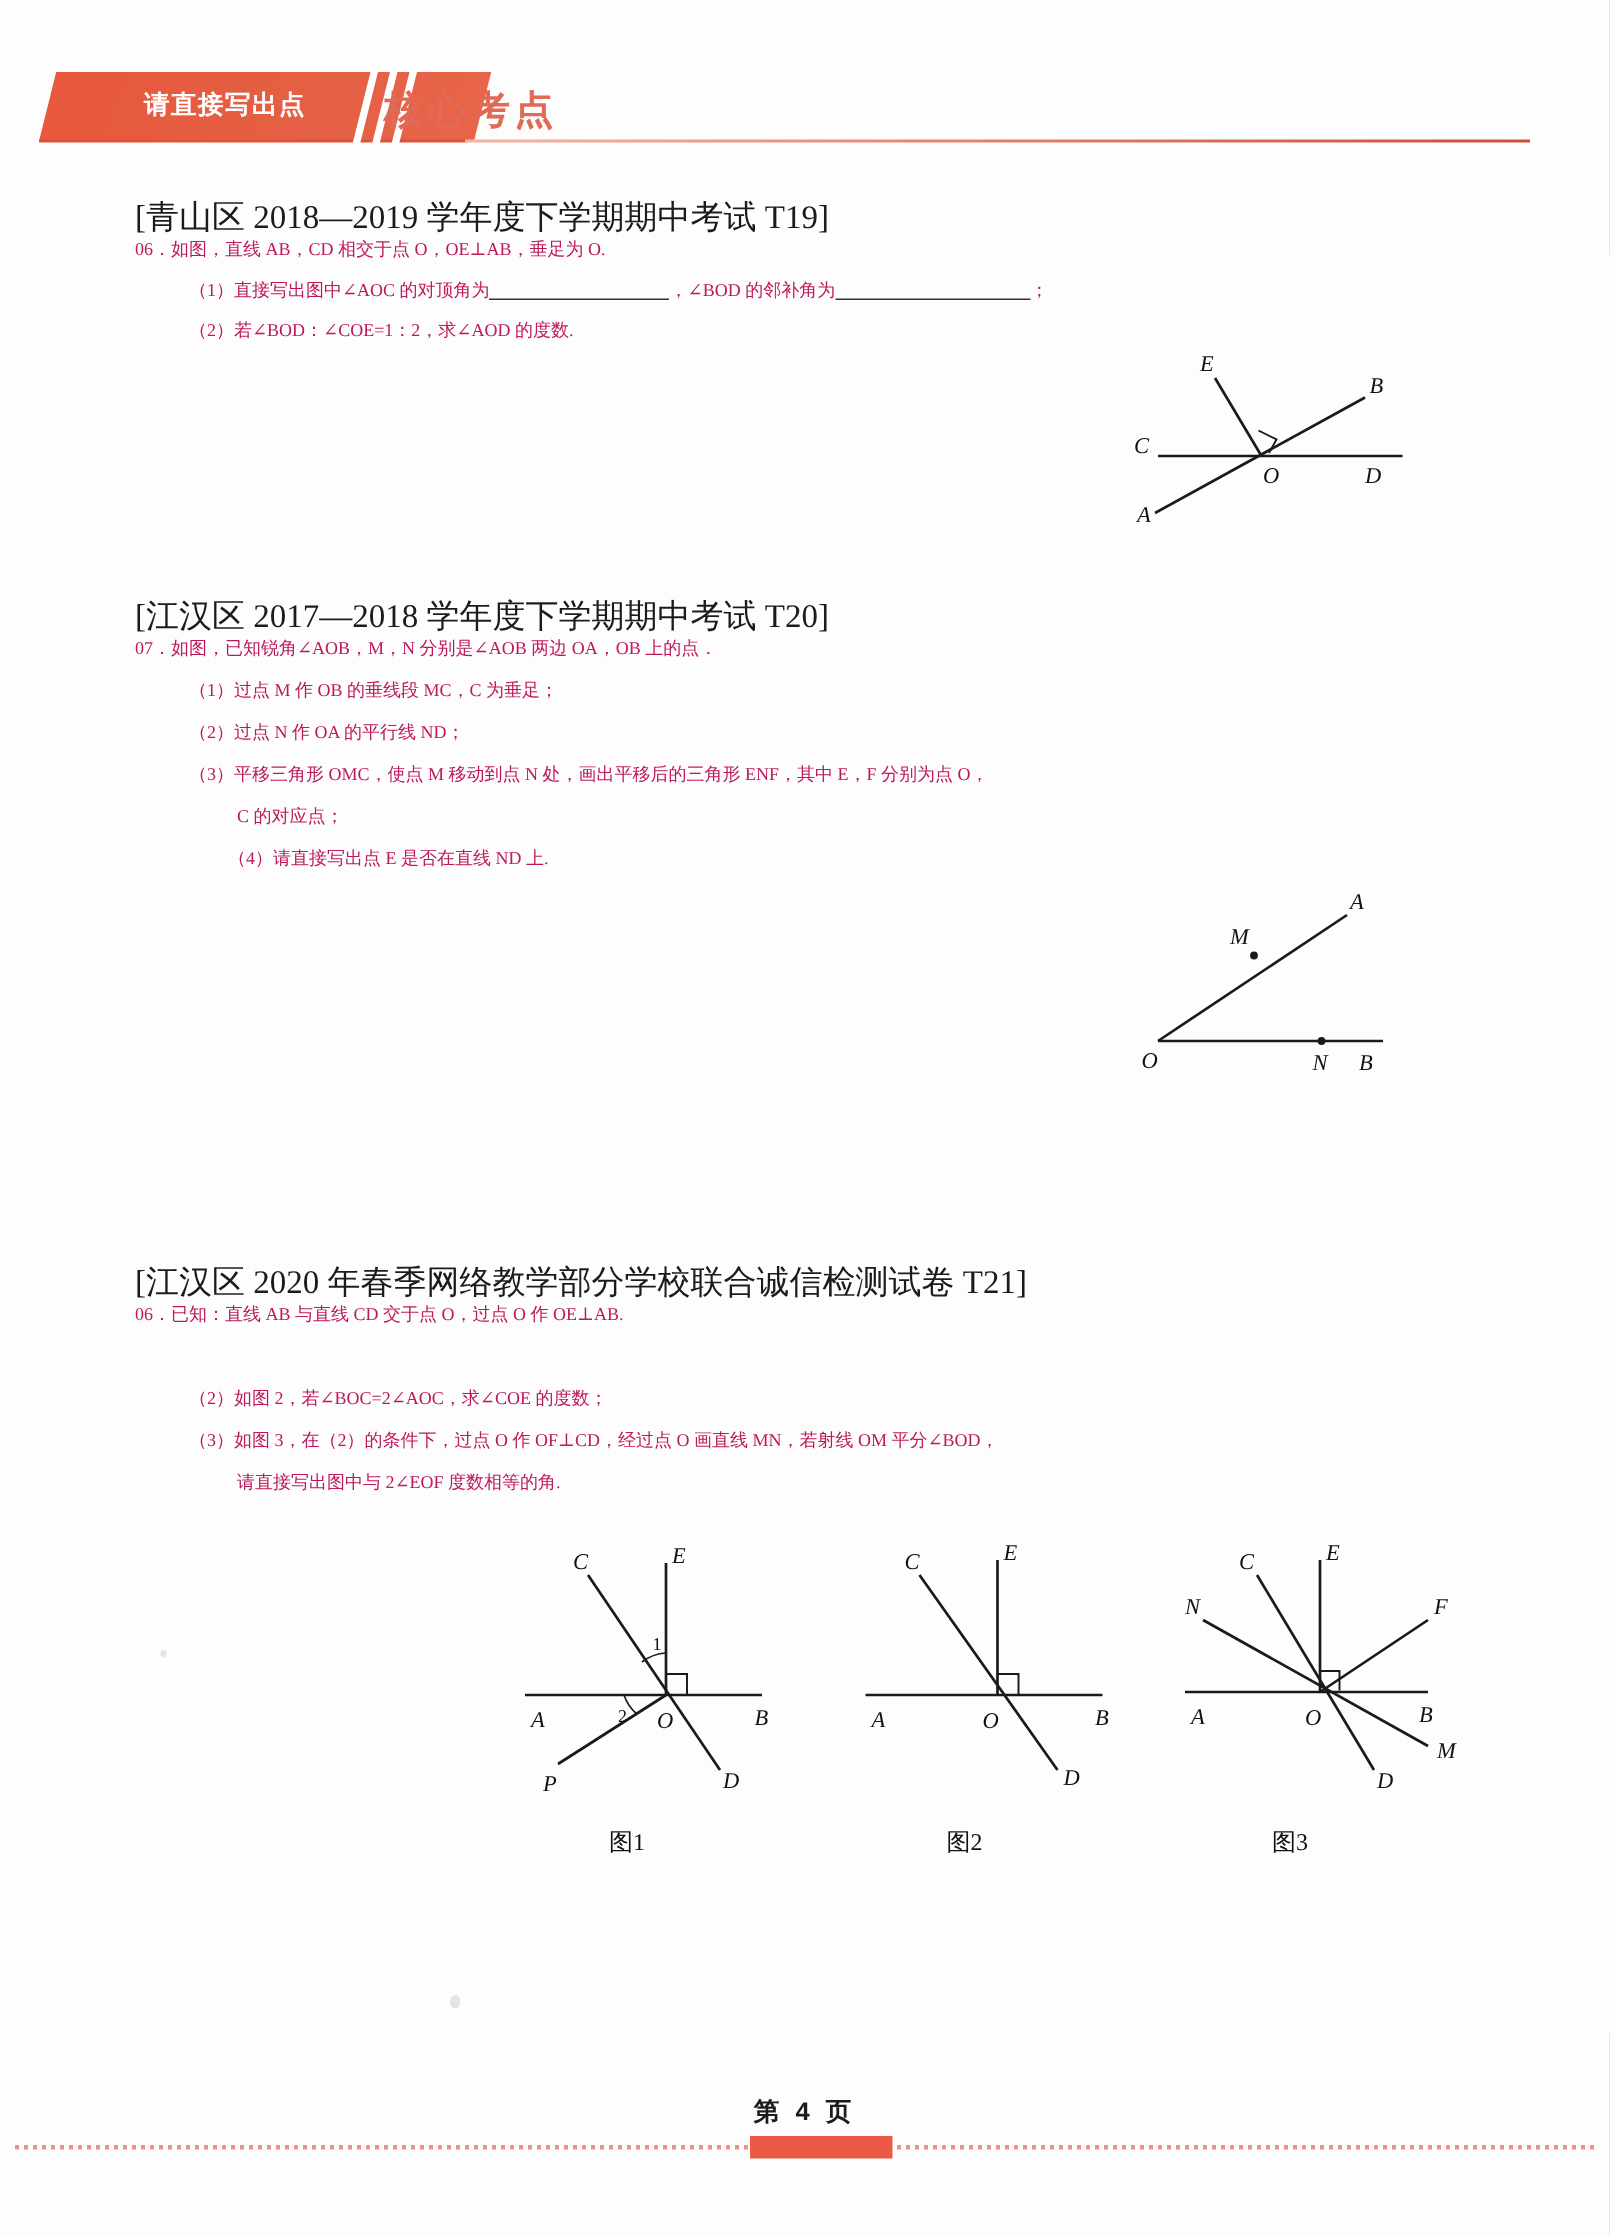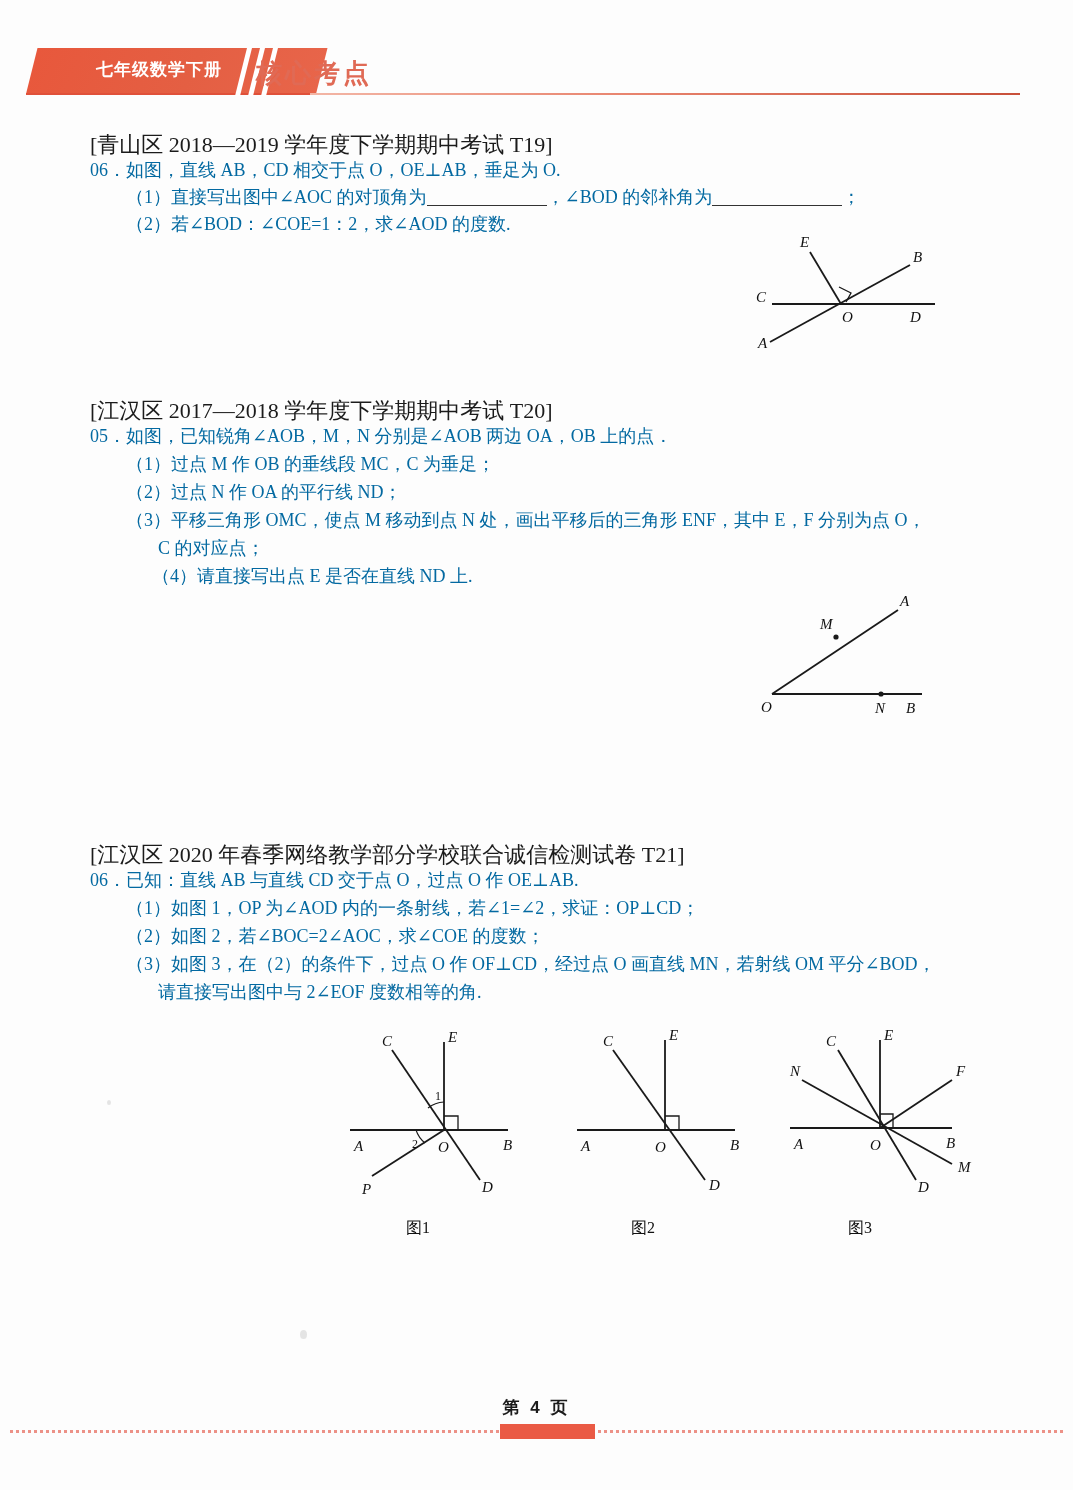--- a/index.html
+++ b/index.html
@@ -93,22 +93,22 @@
     background: #e0513a;
   }
   .srcline {
     position: absolute;
     font-size: 22px;
     color: #1b1b1b;
     white-space: nowrap;
   }
   .qline {
     position: absolute;
-    font-size: 18px;
-    color: #0369a1;
+    font-size: 12px;
+    color: #be185d;
     white-space: nowrap;
   }
   .blank {
     display: inline-block;
     width: 120px;
     border-bottom: 1.4px solid #333;
     vertical-align: -3px;
   }
   .blank.wide { width: 130px; }
 
@@ -175,21 +175,21 @@
     border-radius: 50%;
   }
 </style>
 </head>
 <body>
 
 <div class="page">
 
   <div class="header">
     <div class="banner-block"></div>
-    <div class="banner-text">七年级数学下册</div>
+    <div class="banner-text">请直接写出点</div>
     <div class="slashes">
       <div class="slash" style="left:0px;"></div>
       <div class="slash" style="left:13px;"></div>
       <div class="slash" style="left:26px;"></div>
     </div>
   </div>
   <div class="core-text">核心考点</div>
   <div class="header-rule2"></div>
   <div class="header-rule"></div>
 
@@ -220,21 +220,21 @@
       <text x="6" y="70">C</text>
       <text x="92" y="90">O</text>
       <text x="160" y="90">D</text>
       <text x="8" y="116">A</text>
     </svg>
   </div>
 
   <div class="srcline" style="left:90px; top:396px;">[江汉区 2017—2018 学年度下学期期中考试 T20]</div>
 
   <div class="qline" style="left:90px; top:424px;">
-    <span>05．</span><span>如图，已知锐角∠AOB，M，N 分别是∠AOB 两边 OA，OB 上的点．</span>
+    <span>07．</span><span>如图，已知锐角∠AOB，M，N 分别是∠AOB 两边 OA，OB 上的点．</span>
   </div>
 
   <div class="qline" style="left:126px; top:452px;">（1）过点 M 作 OB 的垂线段 MC，C 为垂足；</div>
   <div class="qline" style="left:126px; top:480px;">（2）过点 N 作 OA 的平行线 ND；</div>
   <div class="qline" style="left:126px; top:508px;">（3）平移三角形 OMC，使点 M 移动到点 N 处，画出平移后的三角形 ENF，其中 E，F 分别为点 O，</div>
   <div class="qline" style="left:158px; top:536px;">C 的对应点；</div>
   <div class="qline" style="left:126px; top:564px;margin-left:26px;">（4）请直接写出点 E 是否在直线 ND 上.</div>
 
   <div class="fig" style="left:750px; top:592px;">
     <svg width="200" height="130" viewBox="0 0 200 130">
@@ -255,21 +255,20 @@
       <text x="156" y="121">B</text>
     </svg>
   </div>
 
   <div class="srcline" style="left:90px; top:840px;">[江汉区 2020 年春季网络教学部分学校联合诚信检测试卷 T21]</div>
 
   <div class="qline" style="left:90px; top:868px;">
     <span>06．</span><span>已知：直线 AB 与直线 CD 交于点 O，过点 O 作 OE⊥AB.</span>
   </div>
 
-  <div class="qline" style="left:126px; top:896px;">（1）如图 1，OP 为∠AOD 内的一条射线，若∠1=∠2，求证：OP⊥CD；</div>
   <div class="qline" style="left:126px; top:924px;">（2）如图 2，若∠BOC=2∠AOC，求∠COE 的度数；</div>
   <div class="qline" style="left:126px; top:952px;">（3）如图 3，在（2）的条件下，过点 O 作 OF⊥CD，经过点 O 画直线 MN，若射线 OM 平分∠BOD，</div>
   <div class="qline" style="left:158px; top:980px;">请直接写出图中与 2∠EOF 度数相等的角.</div>
 
   <div class="fig" style="left:340px; top:1024px;">
     <svg width="200" height="180" viewBox="0 0 200 180">
 
       <line x1="10" y1="106" x2="168" y2="106" stroke-width="1.8"></line>
 
       <line x1="52" y1="26" x2="140" y2="156" stroke-width="1.8"></line>

